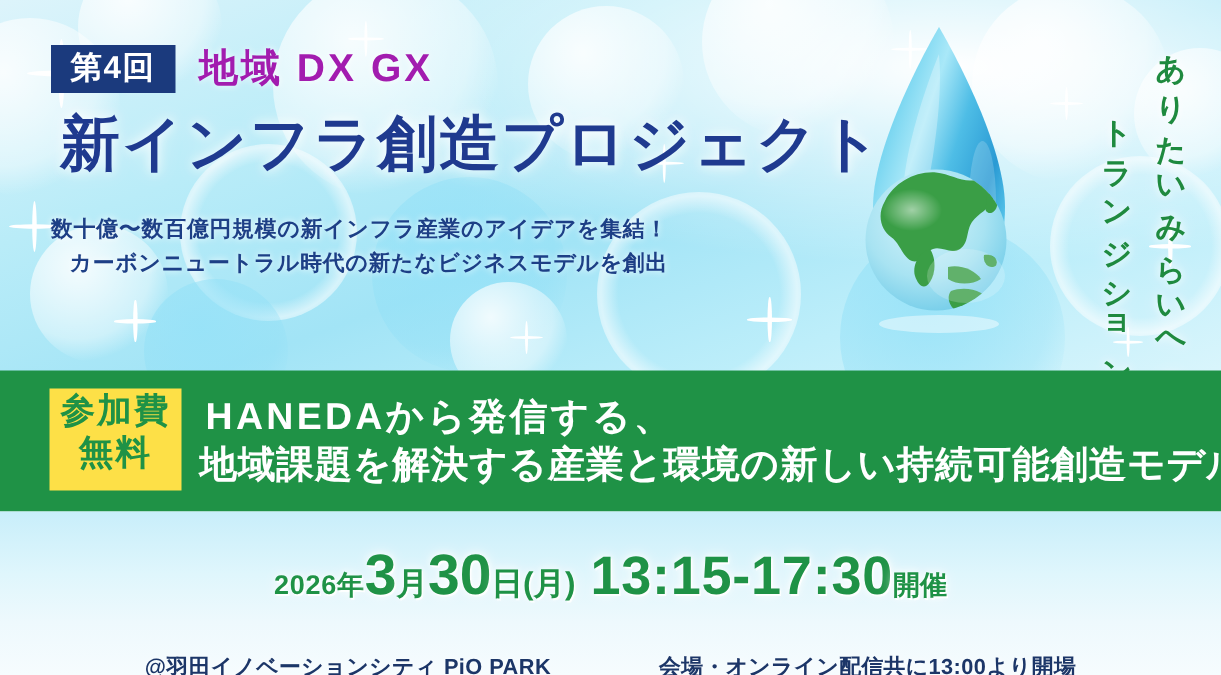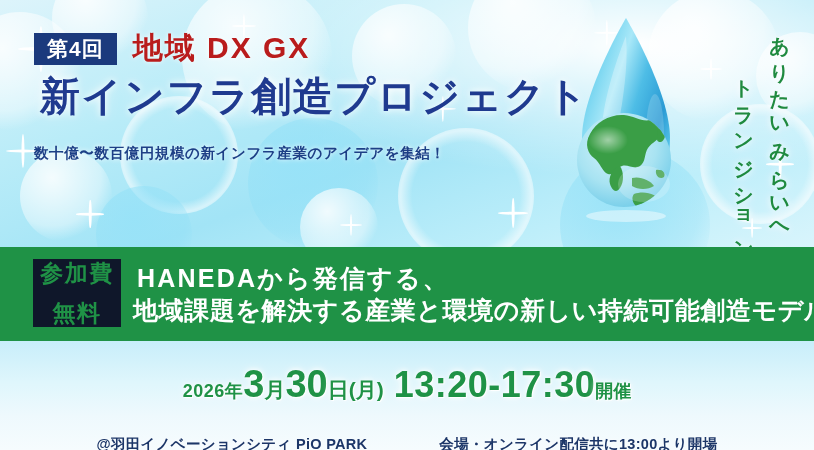--- a/index.html
+++ b/index.html
@@ -75,22 +75,22 @@
   .issue-badge {
     background: #1b3a7d;
     color: #ffffff;
     font-size: 21px;
     font-weight: 700;
     letter-spacing: 1px;
     padding: 5px 13px 6px;
     line-height: 1;
   }
   .issue-topic {
-    color: #b91c1c;
-    font-size: 30px;
+    color: #a21caf;
+    font-size: 26px;
     font-weight: 700;
     letter-spacing: 2px;
     text-shadow: 0 0 5px rgba(255,255,255,.9);
   }
 
   .main-title {
     position: absolute;
     left: 40px; top: 76px;
     color: #1f3a8f;
     font-size: 40px;
@@ -132,29 +132,29 @@
     position: absolute;
     left: 562px; top: 14px;
     width: 128px; height: 220px;
   }
 
   
   .fee-badge {
     position: absolute;
     left: 33px; top: 259px;
     width: 88px; height: 68px;
-    background: #0f172a;
+    background: #fde047;
     color: #1f9246;
     font-size: 23px;
     font-weight: 700;
     letter-spacing: 1.5px;
     display: flex;
     flex-direction: column;
     align-items: center;
-    justify-content: space-between;
+    justify-content: flex-start;
     line-height: 1.22;
   }
   .band-text {
     position: absolute;
     left: 133px; top: 262px;
     color: #ffffff;
     font-size: 25px;
     font-weight: 600;
     line-height: 32px;
     letter-spacing: .6px;
@@ -231,20 +231,21 @@
 
   <div class="issue-row">
     <span class="issue-badge">第4回</span>
     <span class="issue-topic">地域 DX GX</span>
   </div>
 
   <div class="main-title">新インフラ創造プロジェクト</div>
 
   <div class="lead">
     <div>数十億〜数百億円規模の新インフラ産業のアイデアを集結！</div>
+    <div>カーボンニュートラル時代の新たなビジネスモデルを創出</div>
   </div>
 
   <div class="vtext vtext-a">ありたいみらいへの</div>
   <div class="vtext vtext-b">トランジション</div>
 
   <div class="droplet-wrap">
     <svg width="128" height="220" viewBox="0 0 128 220" xmlns="http://www.w3.org/2000/svg">
       <defs>
         <linearGradient id="dropGrad" x1="0" y1="0" x2="1" y2="0.7">
           <stop offset="0%" stop-color="#2ea8de"></stop>
@@ -305,21 +306,21 @@
   </div>
 
   <div class="band-text">
     <div class="band-line-1">HANEDAから発信する、</div>
     <div>地域課題を解決する産業と環境の新しい持続可能創造モデル</div>
   </div>
 
   <div class="bg-bottom"></div>
 
   <div class="date-row">
-    <span class="d-sm">2026年</span><span class="d-lg">3</span><span class="d-md">月</span><span class="d-lg">30</span><span class="d-md">日(月)</span><span class="d-time">13:20-17:30</span><span class="d-hold">開催</span>
+    <span class="d-sm">2026年</span><span class="d-lg">3</span><span class="d-md">月</span><span class="d-lg">30</span><span class="d-md">日(月)</span><span class="d-time">13:15-17:30</span><span class="d-hold">開催</span>
   </div>
 
   <div class="venue-row">
     <span>@羽田イノベーションシティ PiO PARK</span>
     <span>会場・オンライン配信共に13:00より開場</span>
   </div>
 
 </div>
 
 </body></html>

